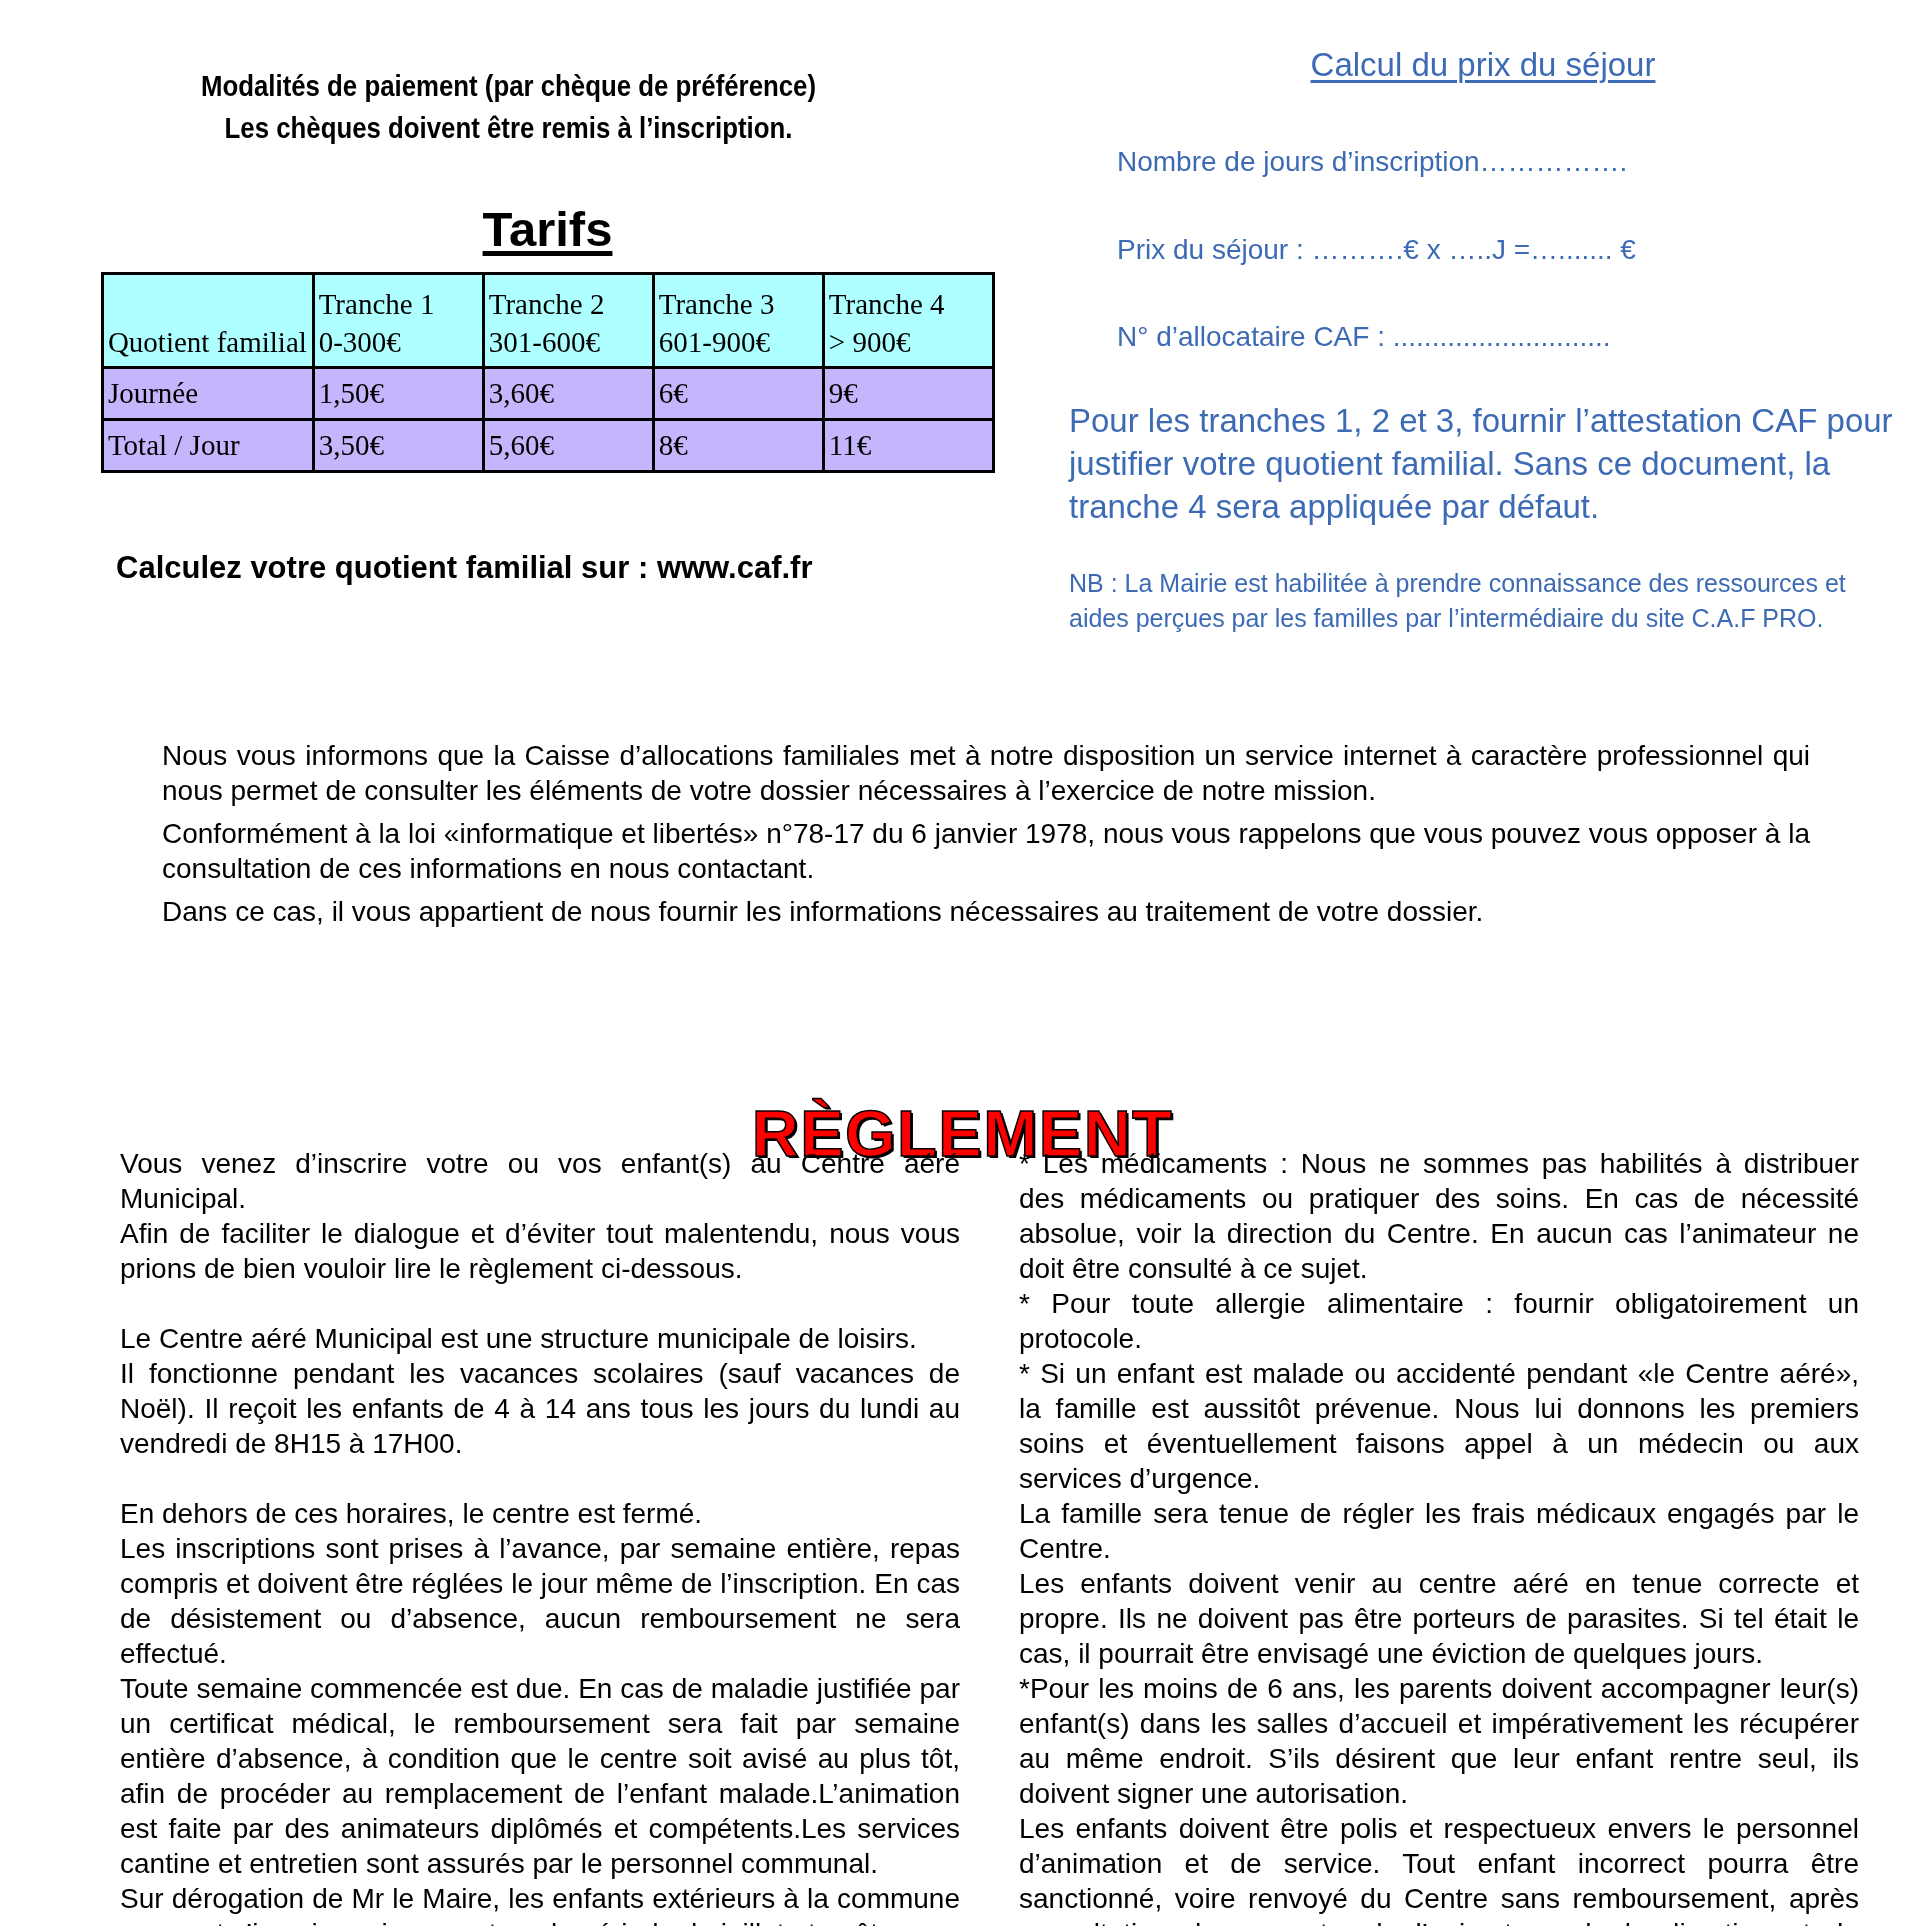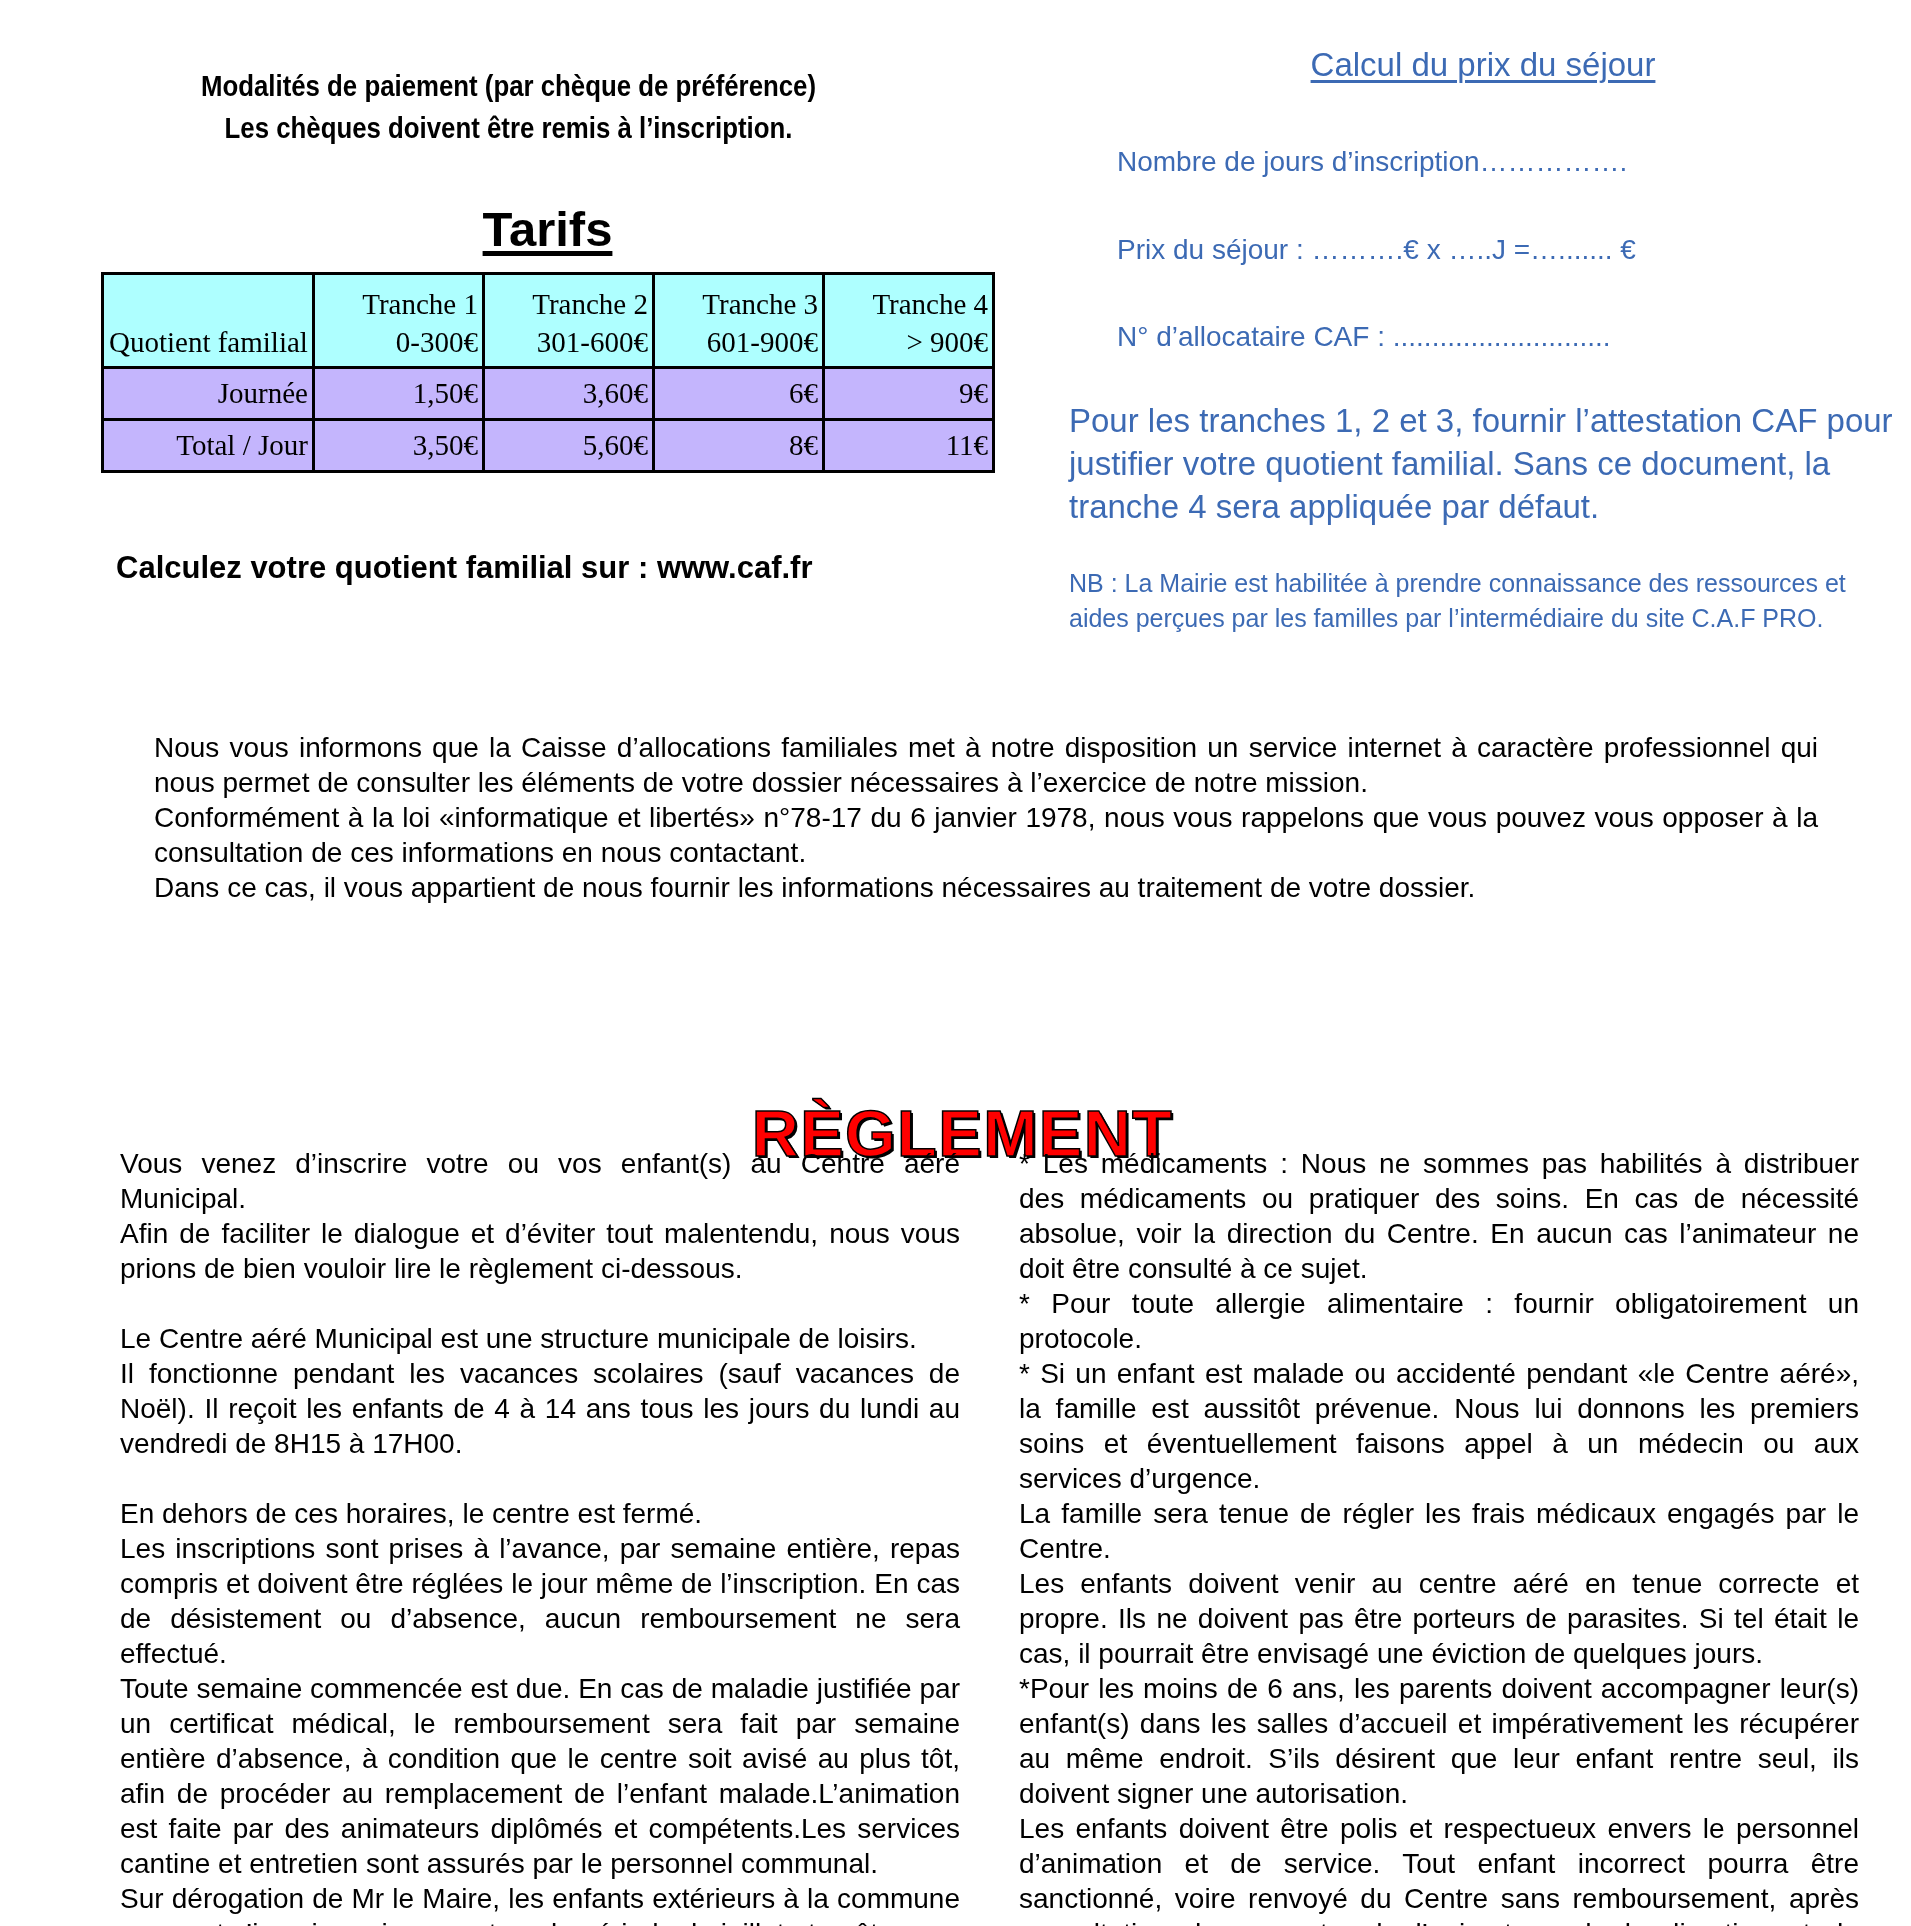--- a/index.html
+++ b/index.html
@@ -7,39 +7,39 @@
          font-family: "Liberation Sans", sans-serif; color: #000; }
   .abs { position: absolute; }
 
   
   .pay-title { left: 100px; top: 65px; width: 817px; text-align: center;
                font-weight: bold; font-size: 30px; line-height: 42px; transform: scaleX(0.86); transform-origin: center; }
   .tarifs-title { left: 478px; top: 202px; width: 139px; text-align: center;
                   font-weight: bold; font-size: 49px; line-height: 54px; text-decoration: underline; text-decoration-thickness: 5.4px; text-underline-offset: 5.4px; }
   table.tarifs { left: 101px; top: 272px; width: 894px; border-collapse: collapse;
                  font-family: "Liberation Serif", serif; font-size: 29px; }
-  table.tarifs td { border: 3.5px solid #000; text-align: right; line-height: 38px; padding: 0 3.9px; font-family: Liberation Serif, serif; }
+  table.tarifs td { border: 3.5px solid #000; text-align: left; line-height: 38px; padding: 0 3.9px; font-family: Liberation Serif, serif; }
   table.tarifs tr.head td { background: #aeffff; height: 86px; vertical-align: bottom; padding-bottom: 4.6px; }
   table.tarifs tr.body td { height: 49px; background: #c4b5fd; }
   table.tarifs td.label-col { width: 200px; }
   .small-note { font-size: 17px; }
   .caf-link { left: 116px; top: 547px; width: 859px; text-align: left;
               font-weight: bold; font-size: 31px; line-height: 42px; }
 
   
   .blue { color: #3c6ab4; }
   .calc-title { left: 1040px; top: 46px; width: 886px; text-align: center;
                 font-size: 33px; text-decoration: underline; text-decoration-thickness: 3.1px; text-underline-offset: 3.9px; }
   .calc-line { left: 1069px; font-size: 28px; line-height: 42px; white-space: nowrap; margin-left: 48px; }
   .calc-para { left: 1069px; top: 399px; width: 828px; font-size: 33px; line-height: 43px; }
   .nb-para { left: 1069px; top: 566px; width: 828px; font-size: 25px; line-height: 35px; }
 
   
   .caf-info { left: 154px; top: 730px; width: 1664px; font-size: 28px; line-height: 35px; text-align: justify; }
-  .caf-info p { margin: 0; }
+  .caf-info p { margin: 8px; }
 
   
   .reglement { left: 693px; top: 1095px; width: 539px; text-align: center;
                font-weight: bold; font-size: 65px; letter-spacing: 1.5px;
                color: #ff0000; -webkit-text-stroke: 1.5px #000; text-shadow: 2.3px 2.3px 0 #000; line-height: 77px; }
 
   
   .col { font-size: 28px; line-height: 35px; text-align: justify; }
   .col p { margin: 0; }
   .col .gap { height: 35px; }

